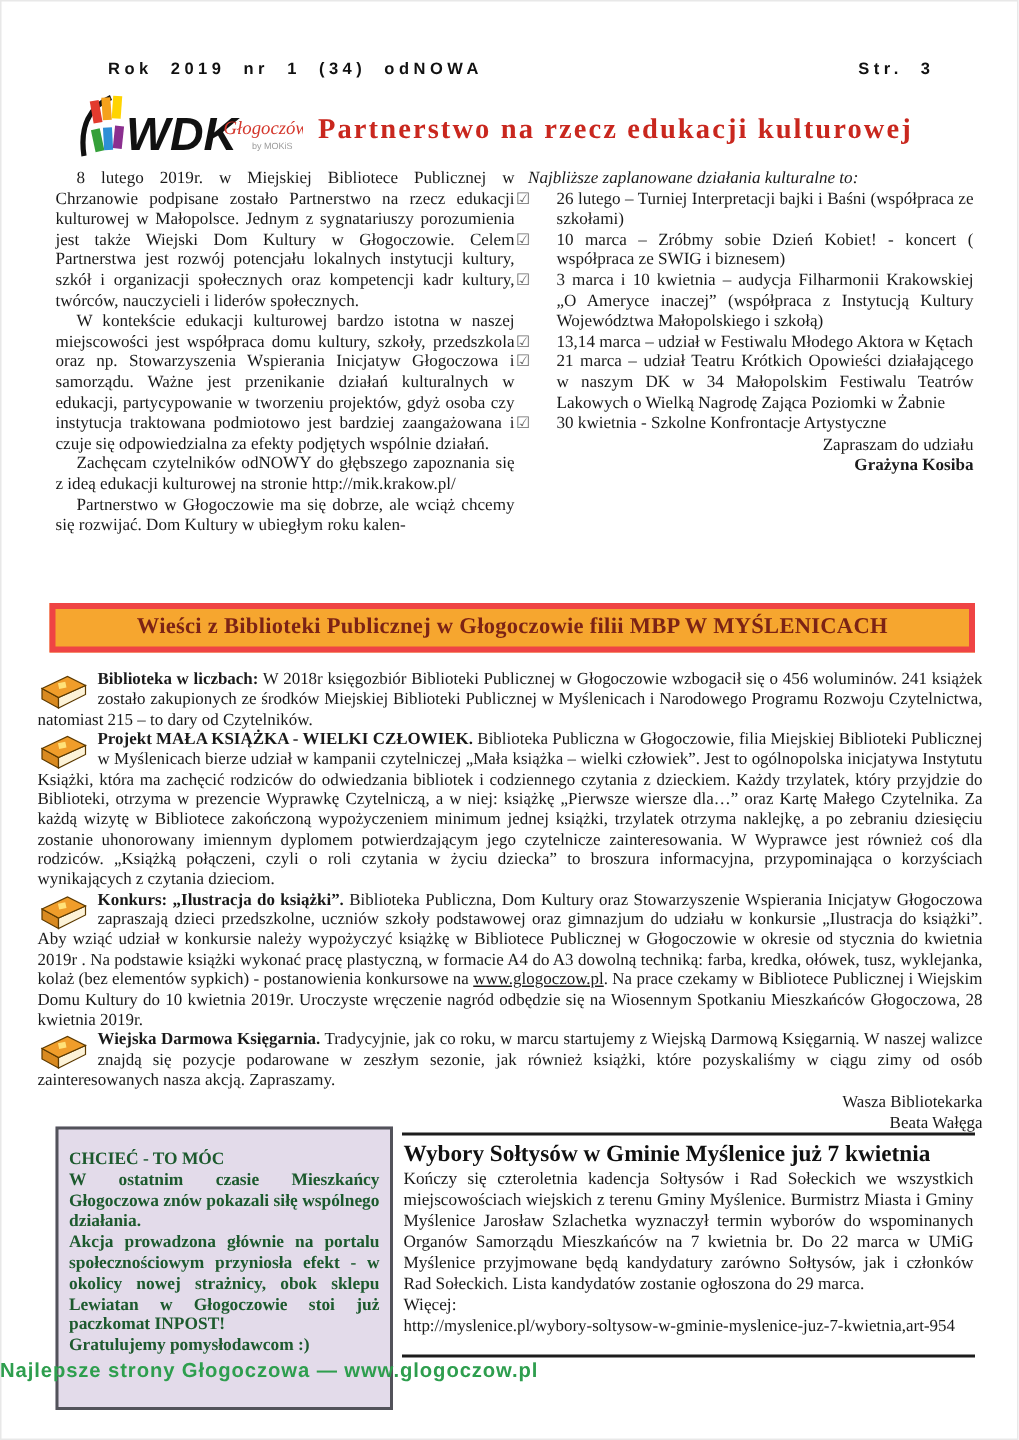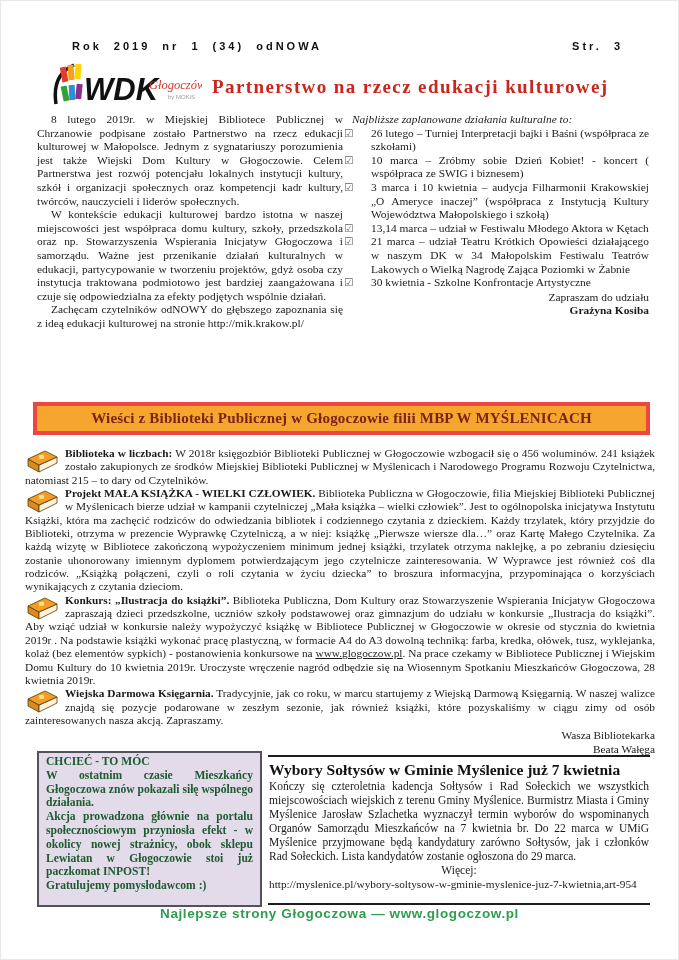--- a/index.html
+++ b/index.html
@@ -61,44 +61,44 @@
     font-size:11.3px;line-height:13.35px;text-align:justify;
   }
   .library .item{margin:0;}
   .book-icon{float:left;width:31px;height:25px;margin:1px 7px 0 2px;}
   .lead{font-weight:bold;}
   .lib-link{text-decoration:underline;color:#1a1a1a;cursor:pointer;}
   .lib-sign{ text-align:right;margin-top:2px;line-height:13.8px;}
 
   
   .want-box{
-    position:absolute;top:751px;left:37px;width:225px;height:156px;
+    position:absolute;top:751px;left:37px;width:225px;height:189px;
     box-sizing:border-box;background:#e3dbea;border:2px solid #52525a;
-    padding:2px 7px;color:#1d5a2e;font-weight:bold;
+    padding:13px 7px;color:#1d5a2e;font-weight:bold;
     font-size:11.6px;line-height:13.8px;text-align:justify;
   }
   .want-box div{margin:0;}
 
   
   .elections{
     position:absolute;top:755px;left:268px;width:382px;height:150px;
     box-sizing:border-box;border-top:2px solid #1c1c1c;border-bottom:2px solid #1c1c1c;
     padding:3px 1px 4px;
   }
   .elections h2{
     margin:1px 0 1px;font-size:15.5px;font-weight:bold;color:#111;
     font-family:"Liberation Serif",serif;
   }
   .elections .body{font-size:11.5px;line-height:13.9px;text-align:justify;margin:0;}
-  .elections .more{font-size:11.5px;line-height:14px;margin:0;text-align:center;}
+  .elections .more{font-size:11.5px;line-height:14px;margin:0;}
   .elections .url{font-size:11.3px;line-height:14px;margin:0;cursor:pointer;}
 
   
   .footer{
-    position:absolute;top:906px;left:0;width:100%;text-align:center;
+    position:absolute;top:906px;left:0;width:100%;text-align:left;
     font-family:"Liberation Sans",sans-serif;font-weight:bold;
     font-size:13.5px;letter-spacing:0.6px;color:#2e9e4e;
   }
 </style>
 </head>
 <body>
 
 <div class="page-frame"></div>
 
 <div class="top-header">
@@ -123,20 +123,21 @@
   </svg>
 </div>
 
 <div class="article-title">Partnerstwo na rzecz edukacji kulturowej</div>
 
 <div class="columns">
   <div class="col">
     <p>8 lutego 2019r. w Miejskiej Bibliotece Publicznej w Chrzanowie podpisane zostało Partnerstwo na rzecz edukacji kulturowej w Małopolsce. Jednym z sygnatariuszy porozumienia jest także Wiejski Dom Kultury w Głogoczowie. Celem Partnerstwa jest rozwój potencjału lokalnych instytucji kultury, szkół i organizacji społecznych oraz kompetencji kadr kultury, twórców, nauczycieli i liderów społecznych.</p>
     <p>W kontekście edukacji kulturowej bardzo istotna w naszej miejscowości jest współpraca domu kultury, szkoły, przedszkola oraz np. Stowarzyszenia Wspierania Inicjatyw Głogoczowa i samorządu. Ważne jest przenikanie działań kulturalnych w edukacji, partycypowanie w tworzeniu projektów, gdyż osoba czy instytucja traktowana podmiotowo jest bardziej zaangażowana i czuje się odpowiedzialna za efekty podjętych wspólnie działań.</p>
     <p>Zachęcam czytelników odNOWY do głębszego zapoznania się z ideą edukacji kulturowej na stronie http://mik.krakow.pl/</p>
+    <p>Partnerstwo w Głogoczowie ma się dobrze, ale wciąż chcemy się rozwijać. Dom Kultury w ubiegłym roku kalen-</p>
   </div>
   <div class="col">
     <p class="small-indent">Najbliższe zaplanowane działania kulturalne to:</p>
     <ul class="events">
       <li>
         <span class="checkbox">☑</span>
         <span>26 lutego – Turniej Interpretacji bajki i Baśni (współpraca ze szkołami)</span>
       </li>
       <li>
         <span class="checkbox">☑</span>

